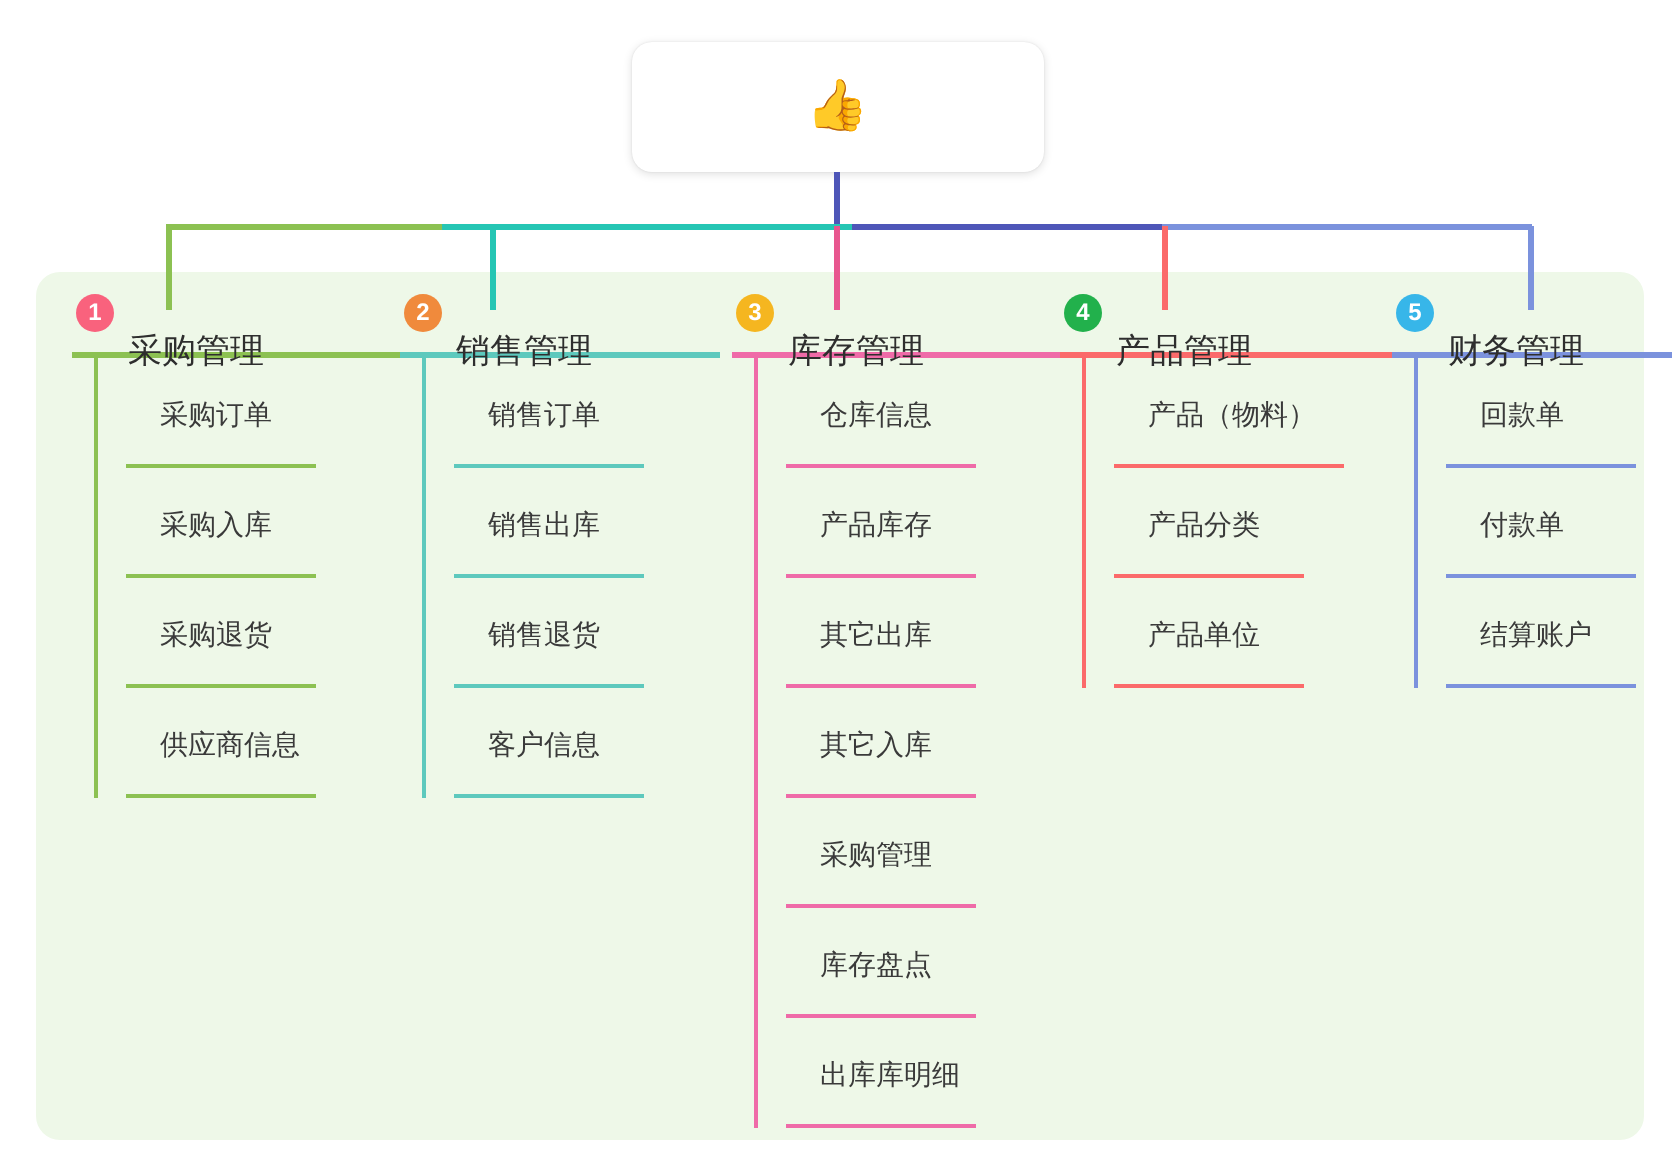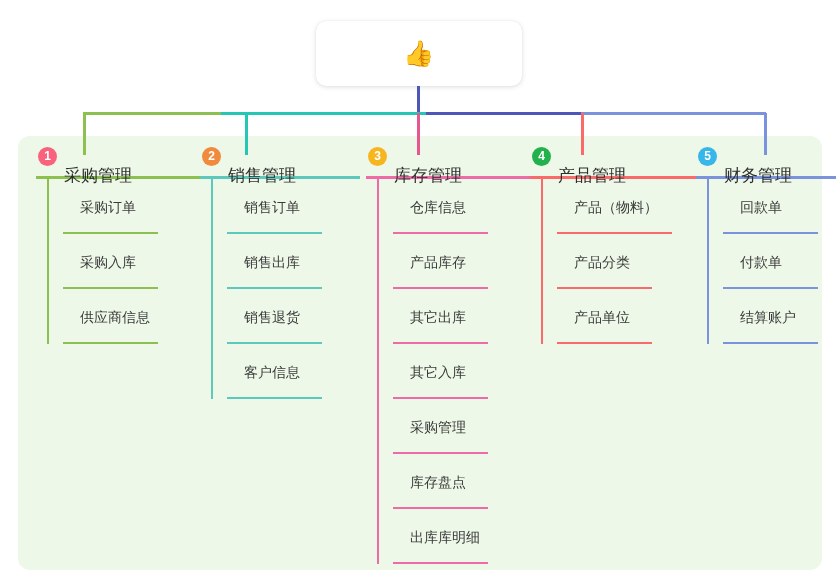--- a/index.html
+++ b/index.html
@@ -193,20 +193,24 @@
       <div class="spine" style="background: rgb(140, 193, 82);"></div>
       <div class="leaf">
         <span class="leaf-label">采购订单</span>
         <div class="leaf-rule" style="background: rgb(140, 193, 82);"></div>
       </div>
       <div class="leaf">
         <span class="leaf-label">采购入库</span>
         <div class="leaf-rule" style="background: rgb(140, 193, 82);"></div>
       </div>
       <div class="leaf">
+        <span class="leaf-label">采购退货</span>
+        <div class="leaf-rule" style="background: rgb(140, 193, 82);"></div>
+      </div>
+      <div class="leaf">
         <span class="leaf-label">供应商信息</span>
         <div class="leaf-rule" style="background: rgb(140, 193, 82);"></div>
       </div>
     </div>
   </div>
 <div class="column" id="col-2">
     <div class="col-header">
       <span class="badge" style="background: rgb(240, 138, 60);">2</span>
       <span class="col-title">销售管理</span>
     </div>

